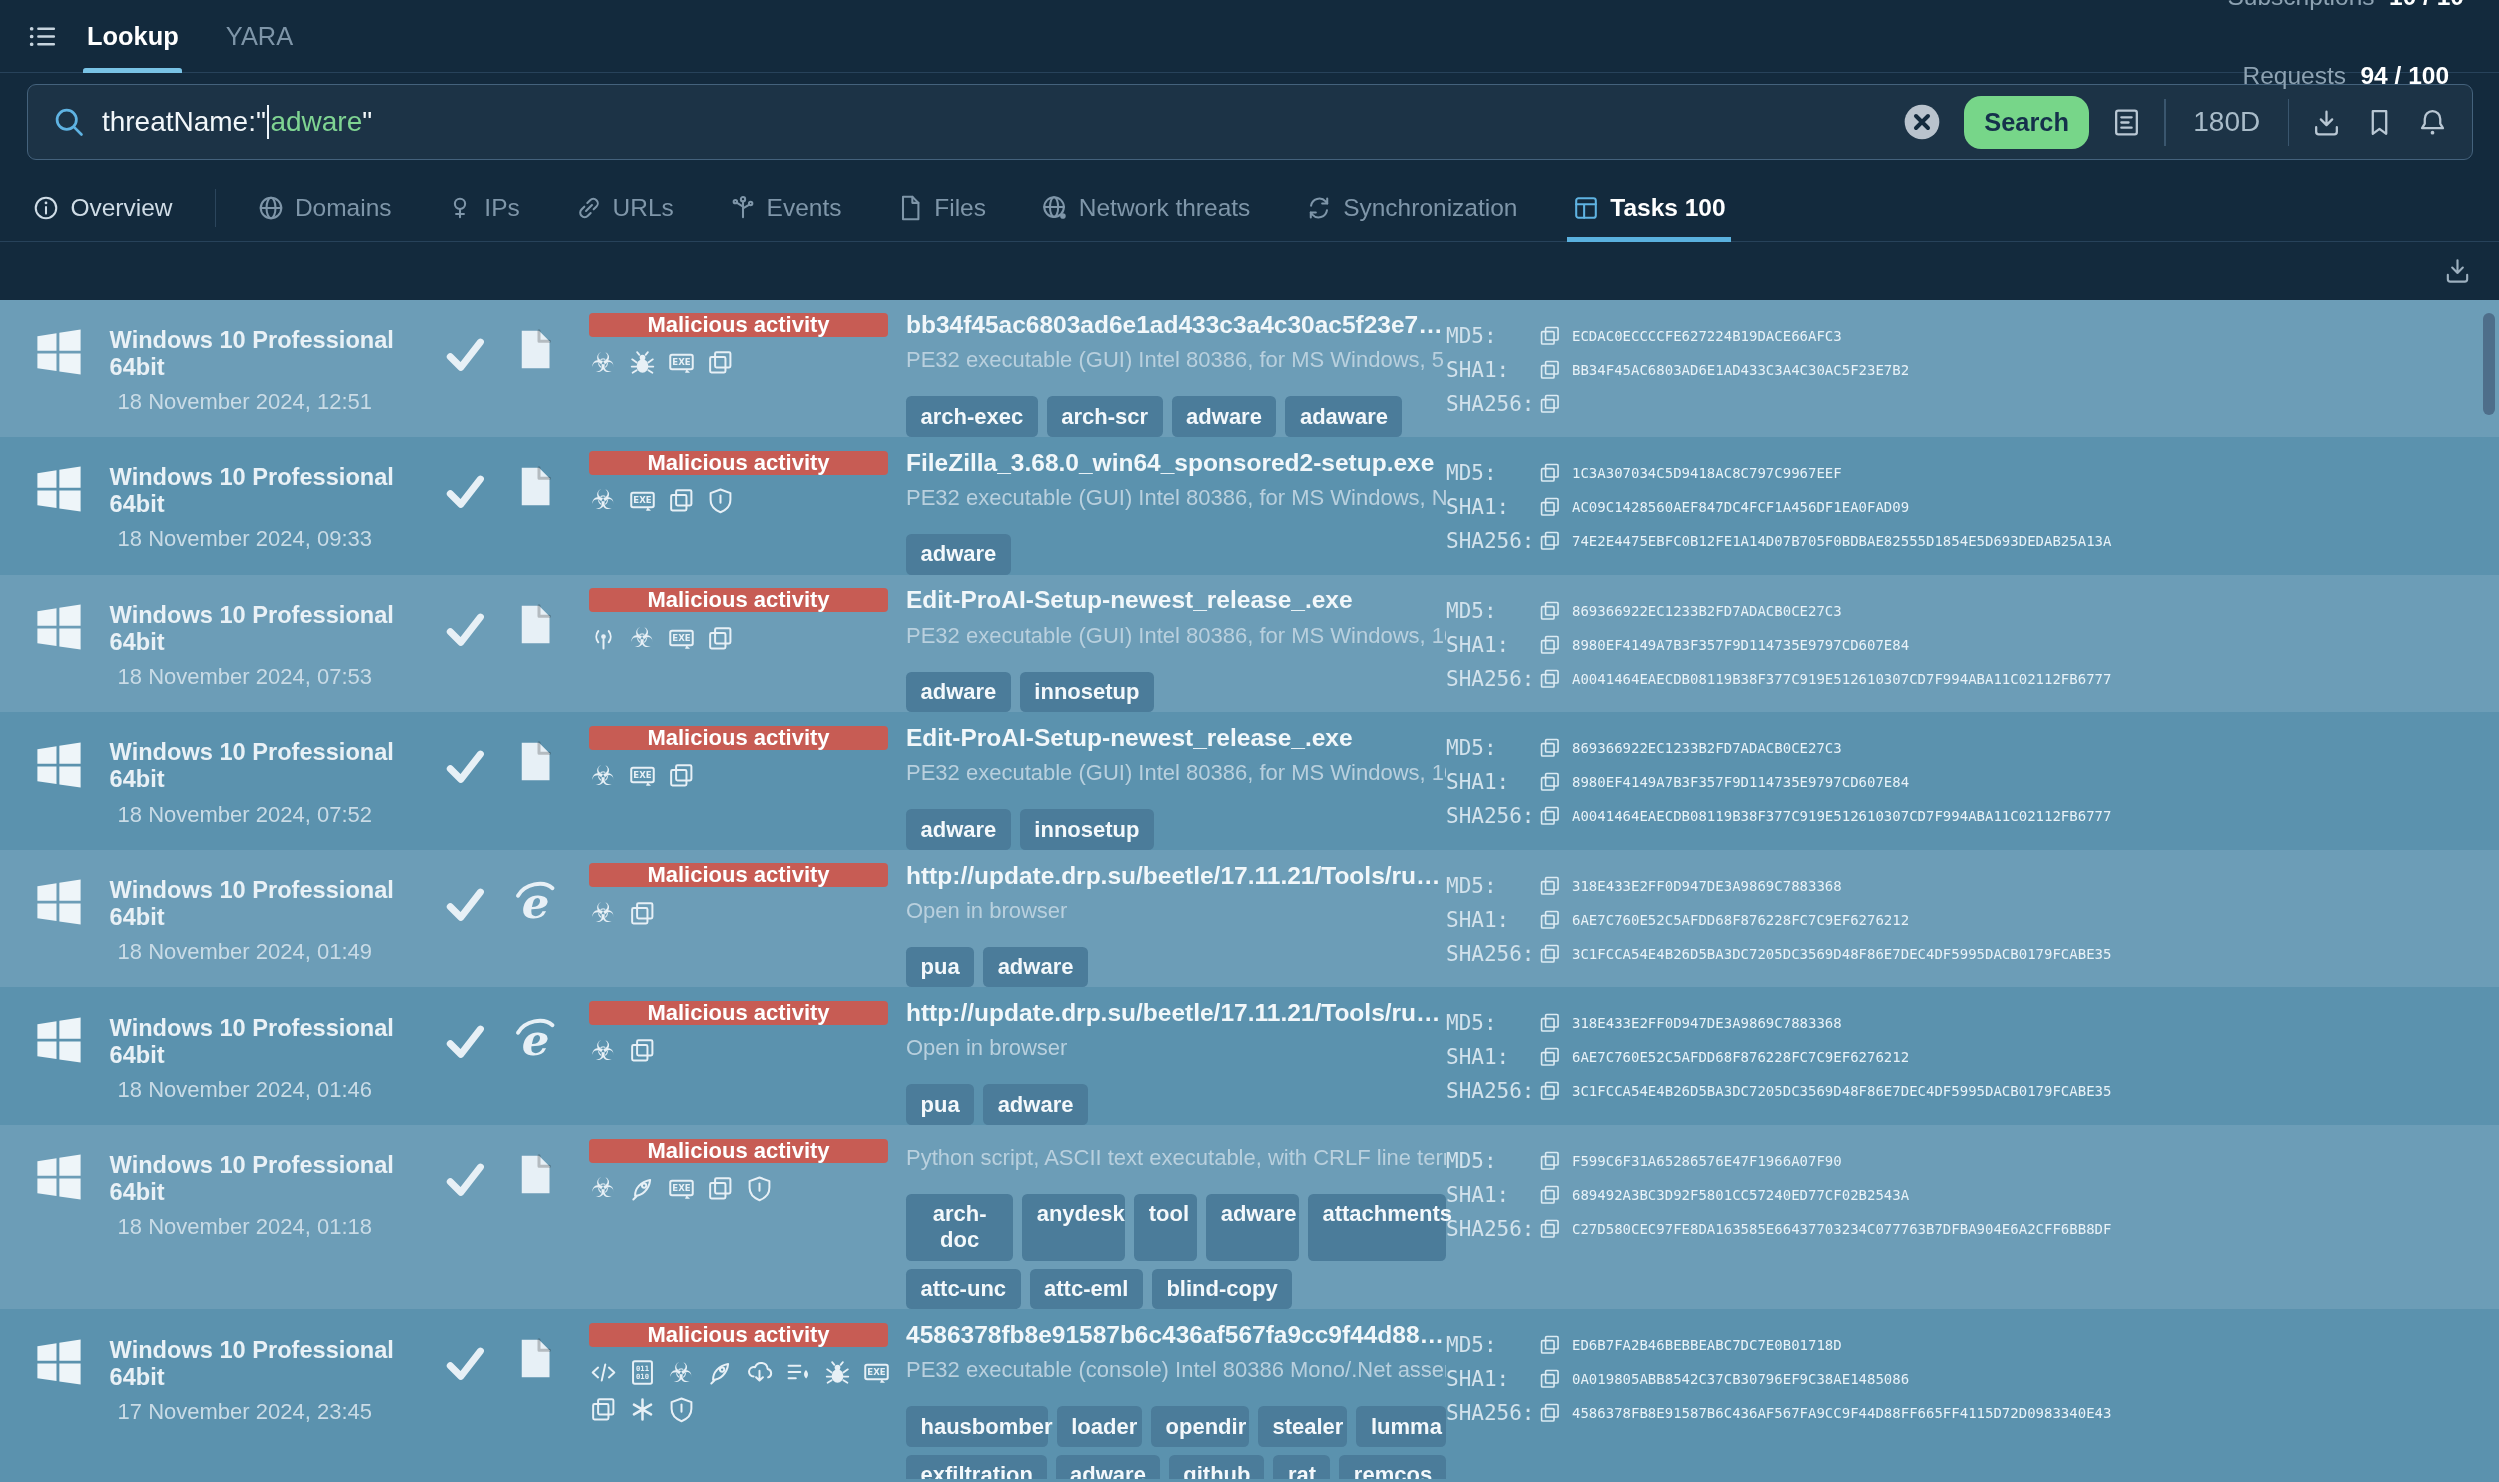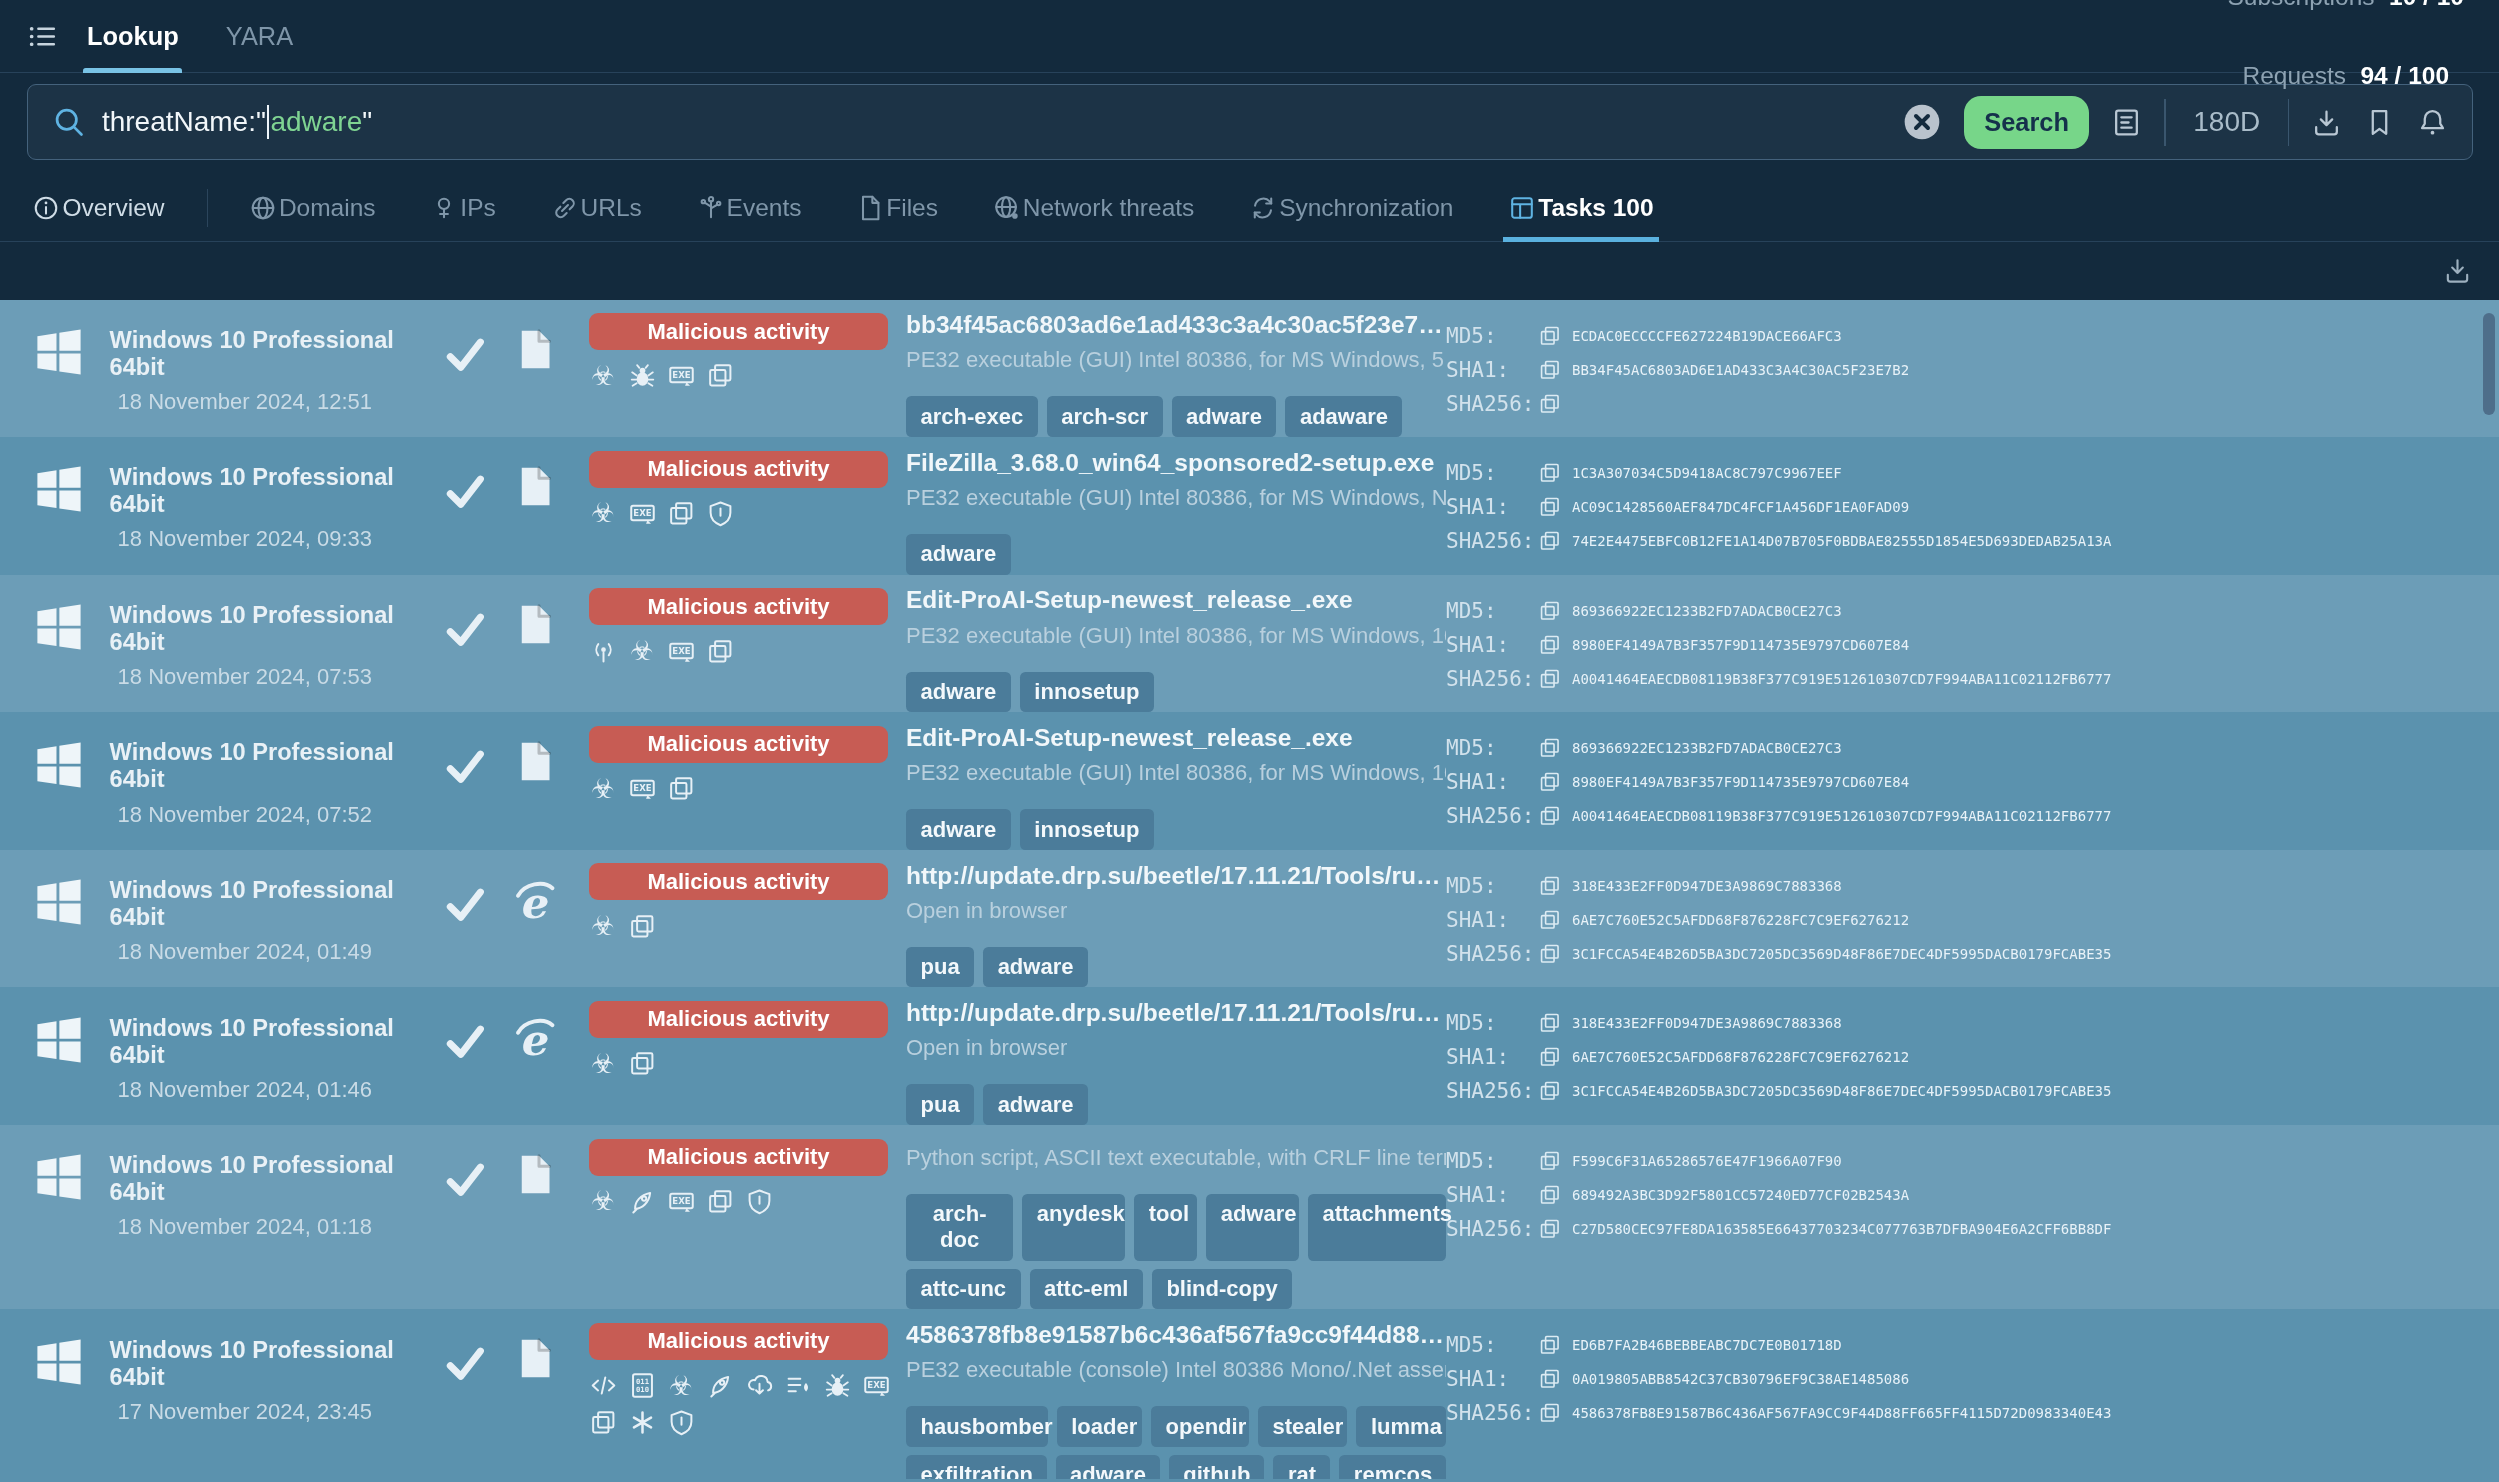--- a/index.html
+++ b/index.html
@@ -42,21 +42,21 @@
   .clear-btn { width:40px; height:40px; }
   .search-btn {
     width:125px; height:53px; border:none; border-radius:17px; background:#77d689;
     color:#15314b; font-size:25.4px; font-weight:bold; font-family:"Liberation Sans",sans-serif; cursor:pointer;
   }
   .vdiv { width:1.8px; height:47px; background:#3a566e; }
   .range-lbl { font-size:28px; color:#a9bcc9; padding:0 5.4px; cursor:pointer; }
 
   
   .tabbar { height:67px; display:flex; align-items:center; padding:0 27px; border-bottom:0.9px solid #27425a; }
-  .tab { height:67px; display:flex; align-items:center; gap:1px; color:#7f96a9; font-size:24.5px; padding:0 5.4px; margin-right:44px; position:relative; cursor:pointer; }
+  .tab { height:67px; display:flex; align-items:center; gap:9px; color:#7f96a9; font-size:24.5px; padding:0 5.4px; margin-right:44px; position:relative; cursor:pointer; }
   .tab .t-icon { width:29px; height:29px; display:flex; align-items:center; }
   .tab.emph { color:#cfdce6; }
   .tab.active { color:#ffffff; font-weight:bold; }
   .tab.active .t-icon { color:#5fb3e2; }
   .tab.active::after { content:""; position:absolute; left:0; right:0; bottom:-0.9px; height:4.5px; background:#5ab1df; }
   .tab-divider { width:0.9px; height:38px; background:#2b455c; margin:0 36px 0 -7.3px; }
 
   
   .results-toolbar { height:58px; display:flex; align-items:center; justify-content:flex-end; padding-right:27px; }
 
@@ -72,21 +72,21 @@
   .os-date { font-size:22px; color:#c9dbe6; margin-top:8.2px;margin-left:8px; }
 
   .col-check { width:95px; flex:0 0 auto; display:flex; justify-content:center; padding-top:33px; }
   .check-ic { width:42px; height:42px; color:#e7f0f6; }
 
   .col-type { width:77px; flex:0 0 auto; padding-top:27px; }
   .type-ic { width:45px; height:45px; color:#e7f0f6; }
 
   .col-verdict { width:317px; flex:0 0 auto; padding-top:13.6px; }
   .badge {
-    width:299px; height:37px; border-radius:9px; background:#c75c54; color:#ffffff;
+    width:299px; height:24px; border-radius:4px; background:#c75c54; color:#ffffff;
     font-size:22px; font-weight:bold; display:flex; align-items:center; justify-content:center;
   }
   .strip { margin-top:11.8px; width:308px; display:flex; flex-wrap:wrap; gap:9px 11px; color:#e7f0f6; align-items:center; }
   .strip .s-icon { width:28px; height:28px; display:flex; align-items:center; justify-content:center; }
   .glyph-icon { font-size:27px; line-height:28px; font-family:"DejaVu Sans",sans-serif; }
 
   .col-main { width:540px; flex:0 0 auto; padding-top:11.8px; }
   .t-title { font-size:24.5px; font-weight:bold; color:#f1f7fa; white-space:nowrap; overflow:hidden; text-overflow:ellipsis; cursor:pointer; }
   .t-sub { font-size:22px; color:#b9d0de; margin-top:8.2px; white-space:nowrap; overflow:hidden; }
   .tags { margin-top:23px; display:flex; flex-direction:column; gap:8.2px; }

